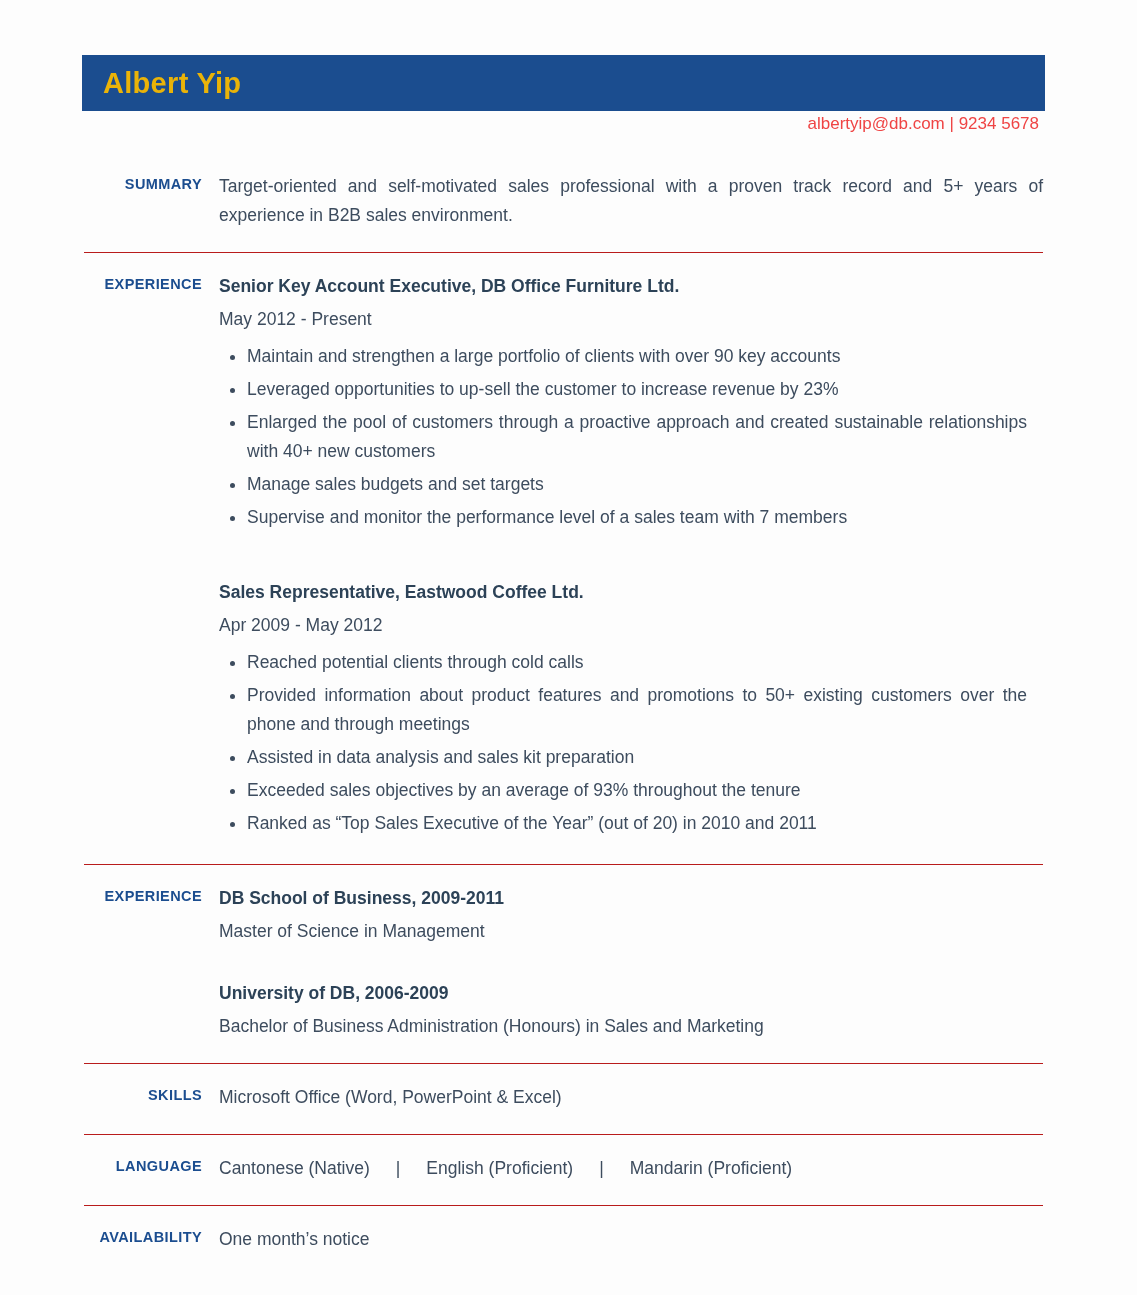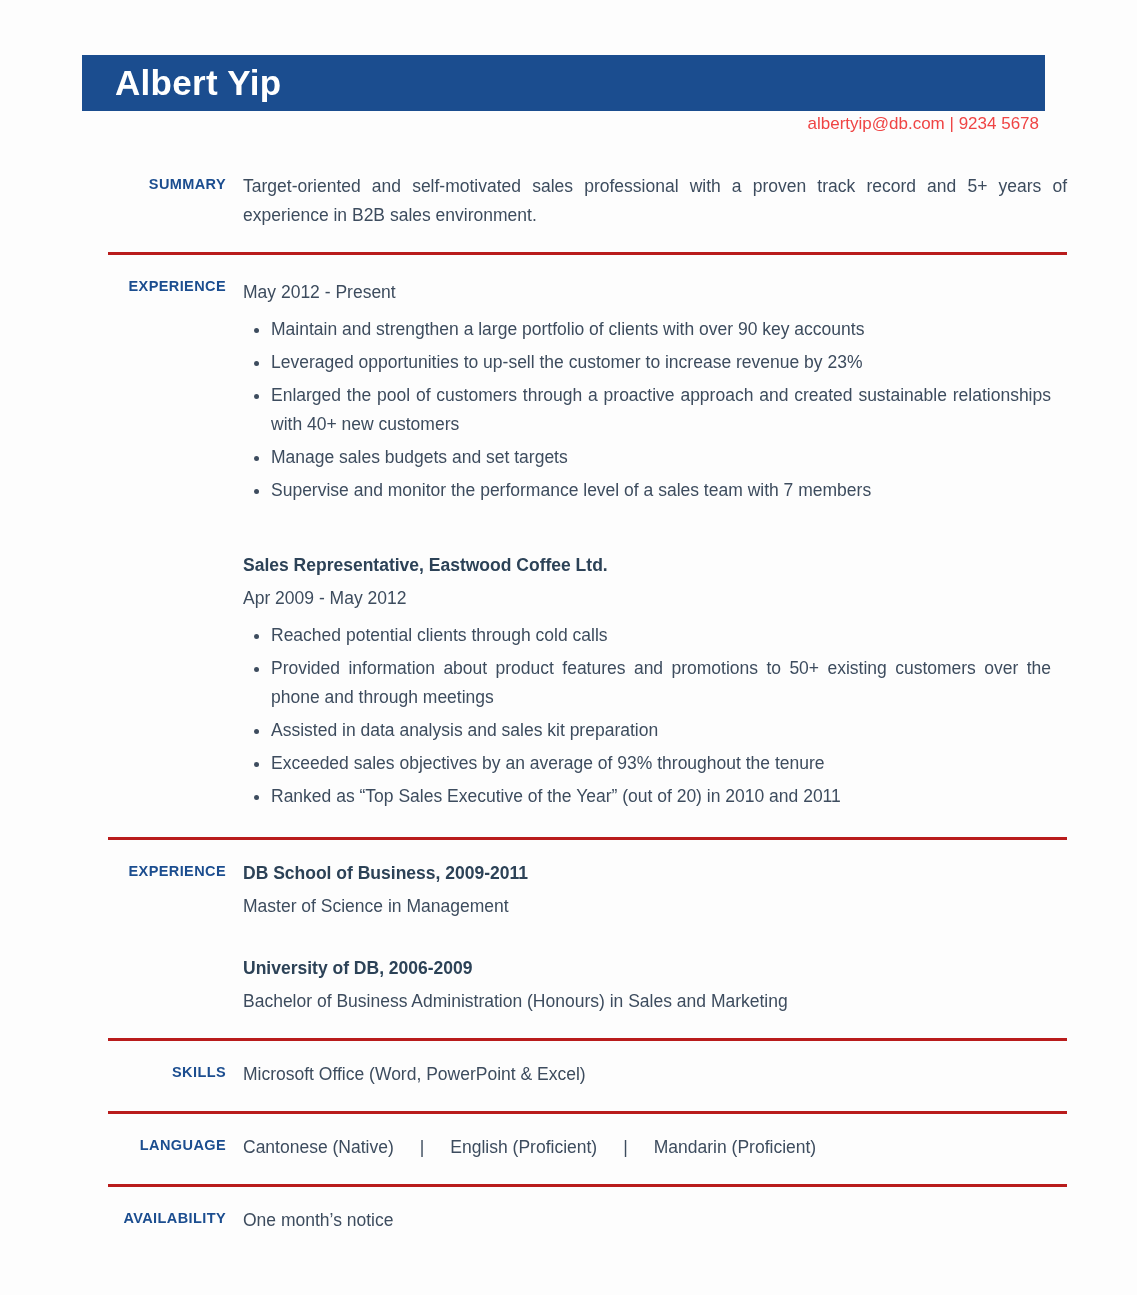--- a/index.html
+++ b/index.html
@@ -25,47 +25,47 @@
     left: 82px;
     top: 55px;
     width: 963px;
     height: 56px;
     background: #1b4d8f;
     display: flex;
     align-items: center;
     padding-left: 21px;
   }
   .header-bar h1 {
-    margin: 12px;
-    color: #ffffff;
-    font-size: 35px;
+    margin: 0;
+    color: #eab308;
+    font-size: 29px;
     font-weight: bold;
     letter-spacing: 0.3px;
   }
   .contact {
     position: absolute;
     left: 92px;
     top: 114px;
     width: 947px;
     text-align: right;
     color: #ef4444;
     font-size: 17px;
   }
   .content {
     position: absolute;
-    left: 108px;
+    left: 84px;
     top: 172px;
     width: 959px;
   }
   section.row {
     display: flex;
     padding: 19px 0 22px 0;
   }
   section.row.first { padding-top: 0; }
-  section.row + section.row { border-top: 3px solid #b91c1c; }
+  section.row + section.row { border-top: 1px solid #b91c1c; }
   .label {
     flex: 0 0 118px;
     width: 118px;
     text-align: right;
     color: #1b4d8f;
     font-weight: bold;
     font-size: 14.5px;
     letter-spacing: 0.4px;
     padding-top: 4px;
     white-space: nowrap;
@@ -111,20 +111,21 @@
     <section class="row first">
       <div class="label">SUMMARY</div>
       <div class="body justify">Target-oriented and self-motivated sales professional with a proven track record and 5+ years of experience in B2B sales environment.</div>
     </section>
 
     <section class="row">
       <div class="label">EXPERIENCE</div>
       <div class="body">
 
         <div class="job">
+          <div class="job-title">Senior Key Account Executive, DB Office Furniture Ltd.</div>
           <div class="job-dates">May 2012 - Present</div>
           <ul class="bullets">
             <li>Maintain and strengthen a large portfolio of clients with over 90 key accounts</li>
             <li>Leveraged opportunities to up-sell the customer to increase revenue by 23%</li>
             <li>Enlarged the pool of customers through a proactive approach and created sustainable relationships with 40+ new customers</li>
             <li>Manage sales budgets and set targets</li>
             <li>Supervise and monitor the performance level of a sales team with 7 members</li>
           </ul>
         </div>
 

